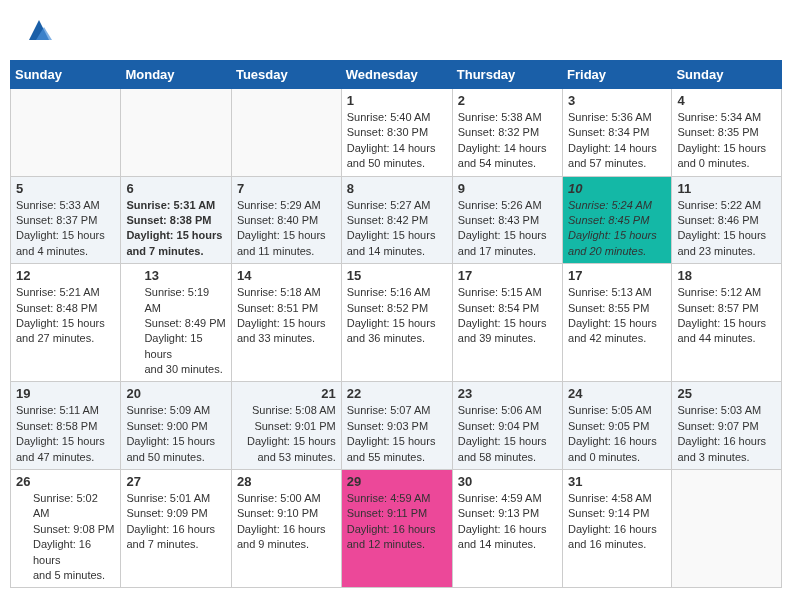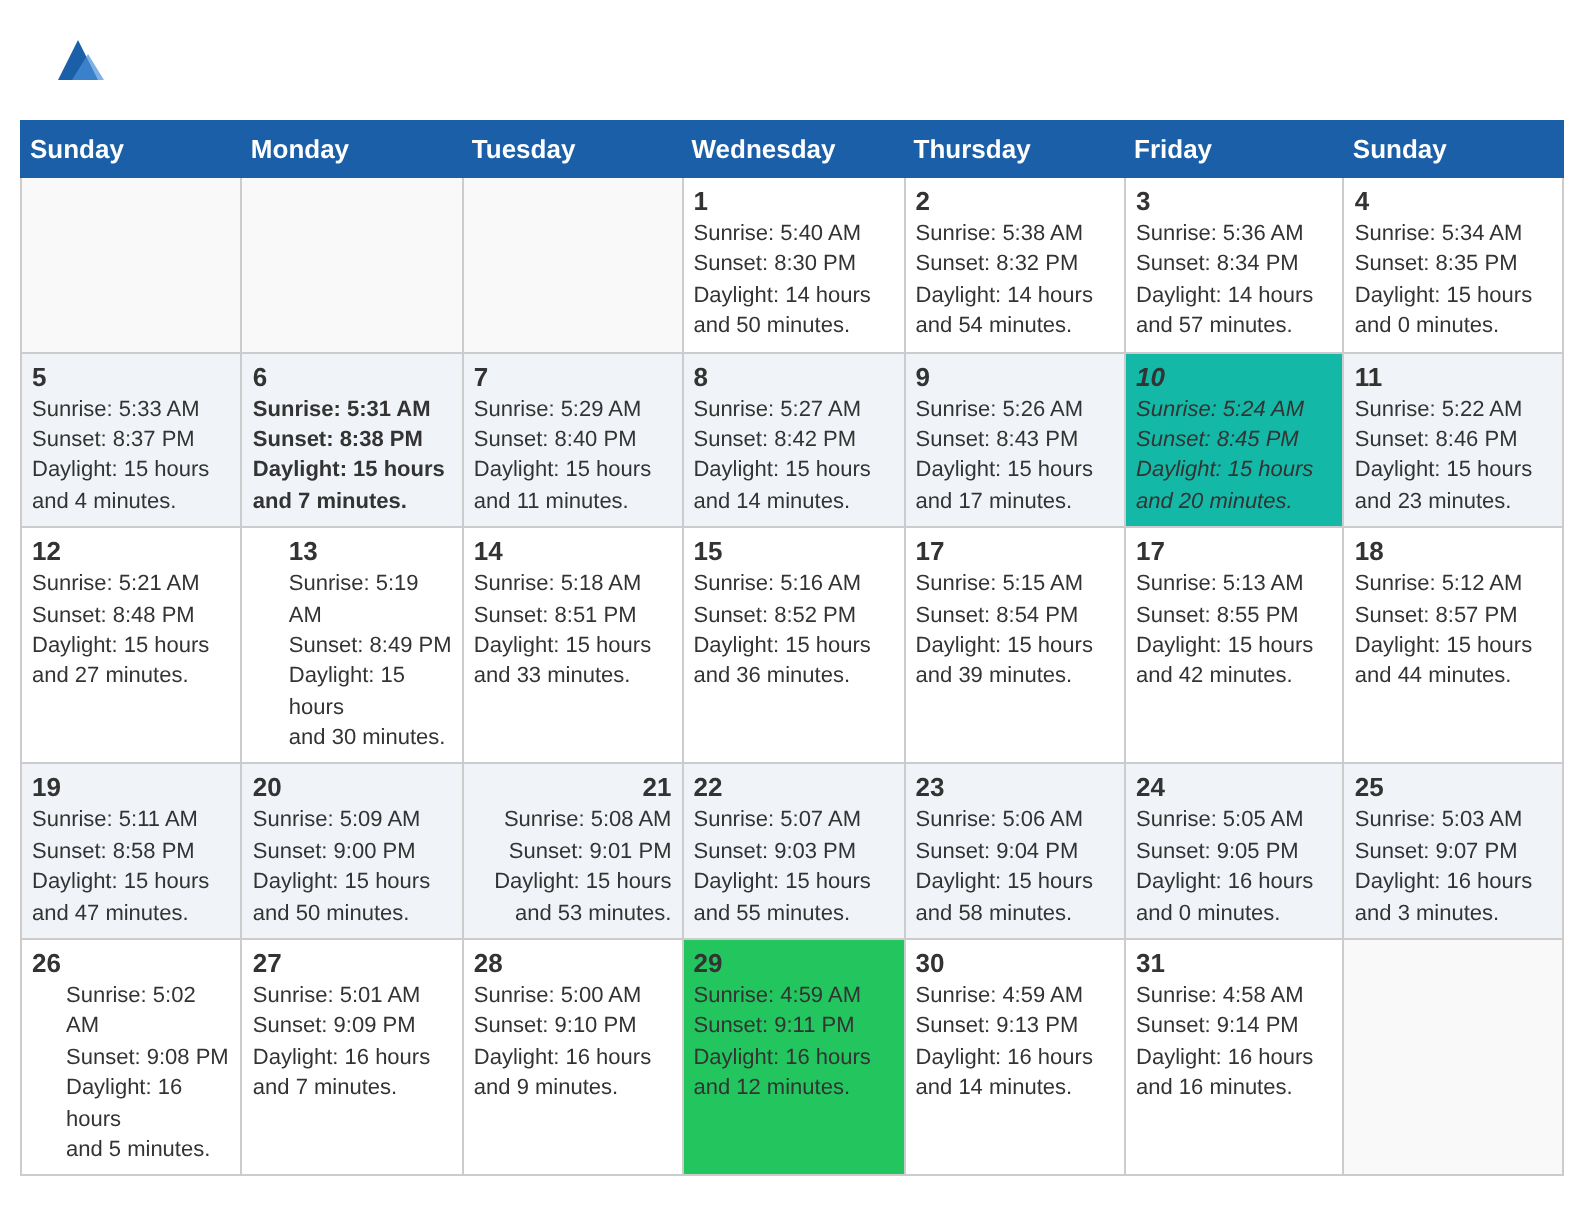--- a/index.html
+++ b/index.html
@@ -331,21 +331,21 @@
 Daylight: 16 hours
 and 7 minutes.</div>
         </td>
         <td style="background: rgb(255, 255, 255);">
           <span class="day-num">28</span>
           <div class="cell-text" style="white-space: pre-line;">Sunrise: 5:00 AM
 Sunset: 9:10 PM
 Daylight: 16 hours
 and 9 minutes.</div>
         </td>
-        <td style="background: #22c55e;">
+        <td style="background: #ec4899;">
           <span class="day-num">29</span>
           <div class="cell-text" style="white-space: pre-line;">Sunrise: 4:59 AM
 Sunset: 9:11 PM
 Daylight: 16 hours
 and 12 minutes.</div>
         </td>
         <td style="background: rgb(255, 255, 255);">
           <span class="day-num">30</span>
           <div class="cell-text" style="white-space: pre-line;">Sunrise: 4:59 AM
 Sunset: 9:13 PM

